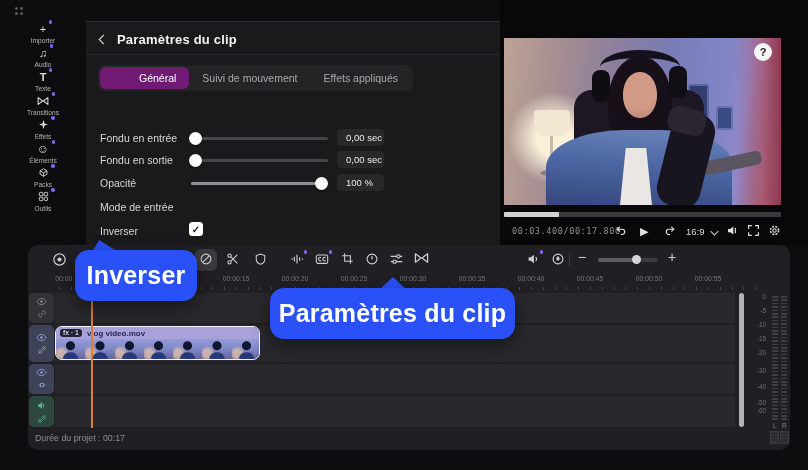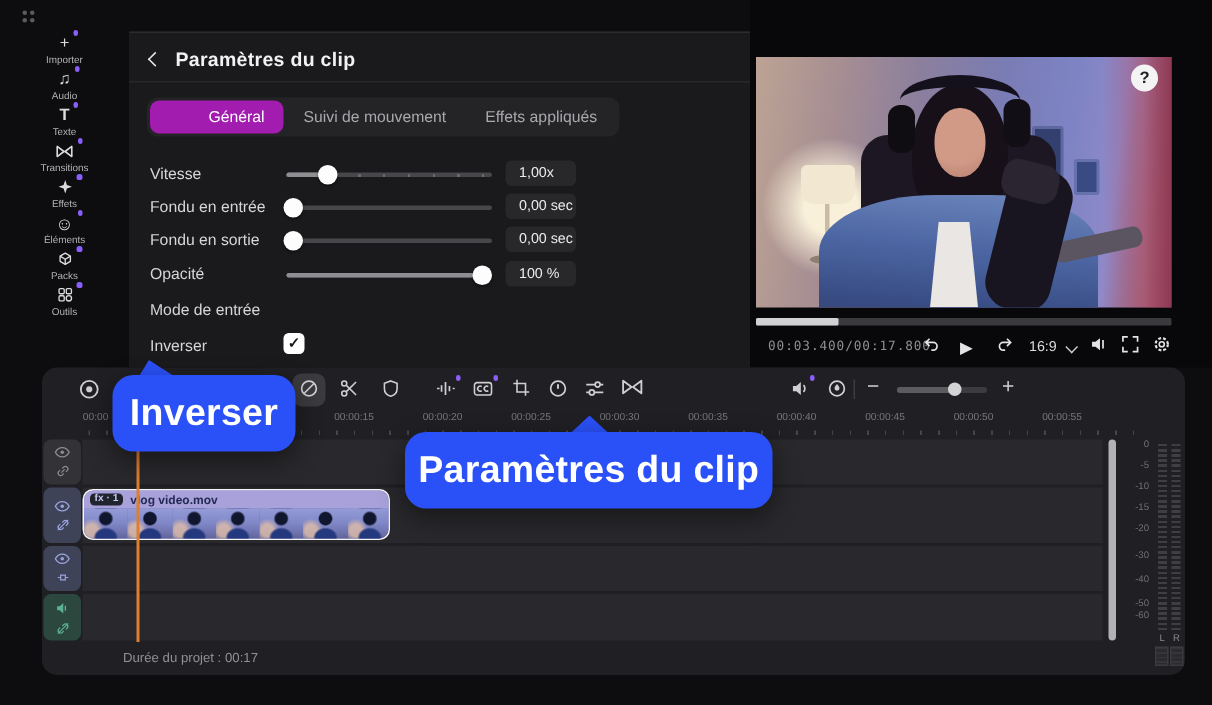--- a/index.html
+++ b/index.html
@@ -20,21 +20,21 @@
   .sb-lb { font-size:6.6px; color:#b3b3b6; margin-top:1.5px; white-space:nowrap; }
 
   
   .clip-panel { position:absolute; left:86px; top:21px; width:414px; height:224px; background:#1a1a1d; border-top:1px solid #2c2c30; }
   .cp-head { position:absolute; left:14px; top:10px; display:flex; align-items:center; gap:10px; }
   .chev-back { width:7px; height:7px; border-left:1.6px solid #e8e8ea; border-bottom:1.6px solid #e8e8ea; transform:rotate(45deg); }
   .cp-title { font-size:13px; font-weight:bold; color:#f2f2f4; letter-spacing:.2px; }
   .cp-div { position:absolute; left:0; top:32px; width:414px; height:1px; background:#28282c; }
   .tabs { position:absolute; left:12px; top:43px; height:26px; background:#242427; border-radius:7px; display:inline-flex; align-items:center; padding:2px; }
   .tab { height:22px; display:flex; align-items:center; padding:0 13px; font-size:10.5px; color:#a9a9ad; border-radius:6px; cursor:pointer; white-space:nowrap; }
-  .tab.active { background:#a21caf; color:#fff;padding-left:39px; }
+  .tab.active { background:#701a75; color:#fff;padding-left:39px; }
 
   .row { position:absolute; left:14px; width:386px; height:20px; }
   .row-lb { position:absolute; left:0; top:4px; font-size:10.5px; color:#d6d6d8; white-space:nowrap; }
   .sl-wrap { position:absolute; left:91px; top:0; width:137px; height:20px; }
   .sl-track { position:absolute; left:0; top:9px; width:137px; height:3px; border-radius:2px; background:#47474b; }
   .sl-fill { position:absolute; top:9px; left:0; height:3px; border-radius:2px; background:#8f8f93; }
   .sl-ticks { position:absolute; left:0; top:10px; width:137px; height:1.5px;
     background:repeating-linear-gradient(90deg, transparent 0 15px, #6a6a6e 15px 16.5px); }
   .sl-thumb { position:absolute; top:4px; width:13px; height:13px; border-radius:50%; background:#fdfdfd; box-shadow:0 1px 2px rgba(0,0,0,.5); cursor:pointer; }
   .val-box { position:absolute; left:237px; top:1px; width:47px; height:17px; background:#28282b; border-radius:4px;
@@ -123,21 +123,21 @@
   .playhead { position:absolute; left:63px; top:27px; width:1.5px; height:156px; background:#dd7e30; z-index:5; }
 
   .vscroll { position:absolute; left:711px; top:48px; width:5px; height:134px; border-radius:3px; background:#b2b2b5; cursor:pointer; }
   .meter-lb { position:absolute; width:16px; text-align:right; font-size:6.4px; color:#6f6f74; }
   .meter-col { position:absolute; top:51px; width:6px; height:124px;
     background:repeating-linear-gradient(180deg,#3e3e43 0 1.6px, transparent 1.6px 3.4px); }
   .meter-ch { position:absolute; top:177px; font-size:6.4px; color:#8a8a8e; }
   .meter-blk { position:absolute; top:186px; width:9px; height:13px; background:#2b2b2f; border:1px solid #3a3a3f;
     background-image:repeating-linear-gradient(180deg,#35353a 0 1px, transparent 1px 3px); }
 
-  .tl-footer { position:absolute; left:7px; top:188px; font-size:8.8px; color:#909094;margin-left:47px; }
+  .tl-footer { position:absolute; left:7px; top:188px; font-size:8.8px; color:#909094; }
 
   
   .callout { position:absolute; background:#2a50f7; border-radius:14px; display:flex; align-items:center; justify-content:center; z-index:20;
     color:#fff; font-weight:bold; box-shadow:0 6px 18px rgba(0,0,0,.45); }
   .callout .txt { font-size:25px; letter-spacing:.2px; }
   .tail { position:absolute; background:#2a50f7; z-index:19; }
   .tail-inv { left:92px; top:240px; width:26px; height:12px; clip-path:polygon(28% 0, 100% 100%, 0 100%); }
   .tail-par { left:379px; top:277px; width:28px; height:13px; clip-path:polygon(50% 0, 100% 100%, 0 100%); }
 </style>
 </head>
@@ -224,30 +224,20 @@
       <span class="cp-title">Paramètres du clip</span>
     </div>
     <div class="cp-div"></div>
 
     <div class="tabs">
       <div class="tab active">Général</div>
       <div class="tab">Suivi de mouvement</div>
       <div class="tab">Effets appliqués</div>
     </div>
 
-    <div class="row" style="top:84px;">
-      <span class="row-lb">Vitesse</span>
-      <div class="sl-wrap">
-        <div class="sl-track"></div>
-        <div class="sl-ticks"></div>
-        <div class="sl-fill" style="width:27px;"></div>
-        <div class="sl-thumb" style="left:21px;"></div>
-      </div>
-      <div class="val-box">1,00x</div>
-    </div>
 
     <div class="row" style="top:106px;">
       <span class="row-lb">Fondu en entrée</span>
       <div class="sl-wrap">
         <div class="sl-track"></div>
         <div class="sl-thumb" style="left:-2px;"></div>
       </div>
       <div class="val-box">0,00 sec</div>
     </div>
 

